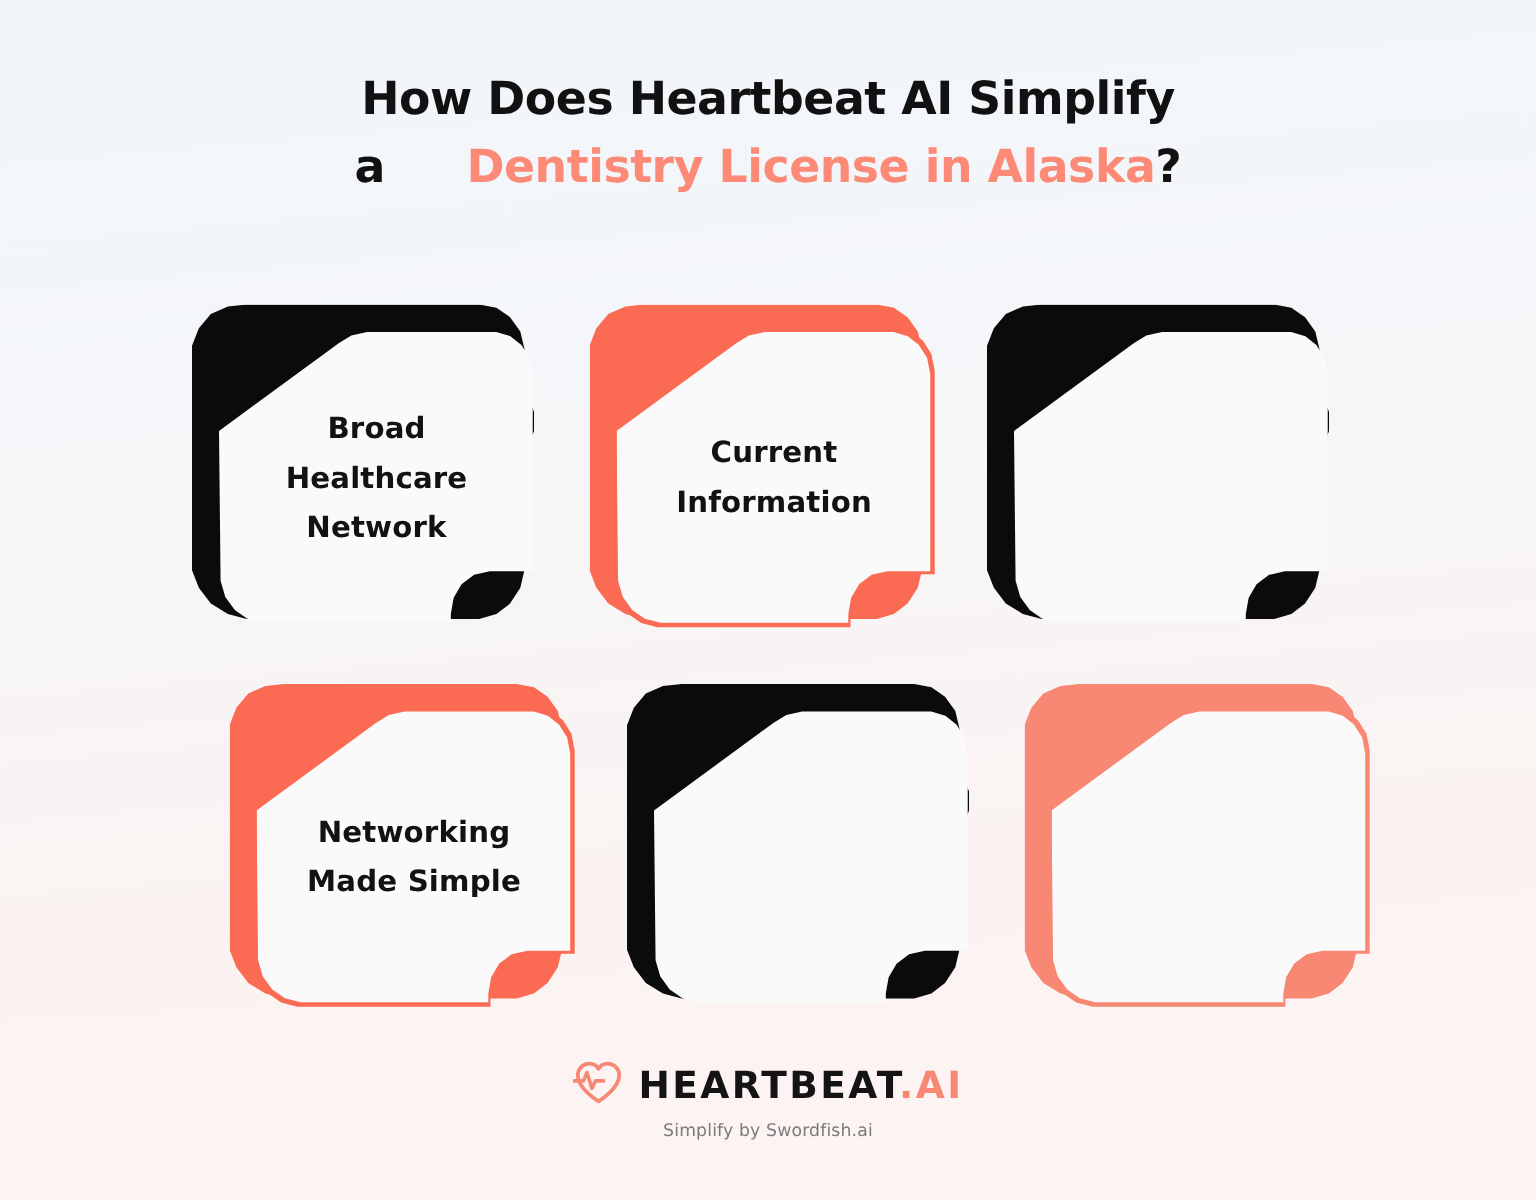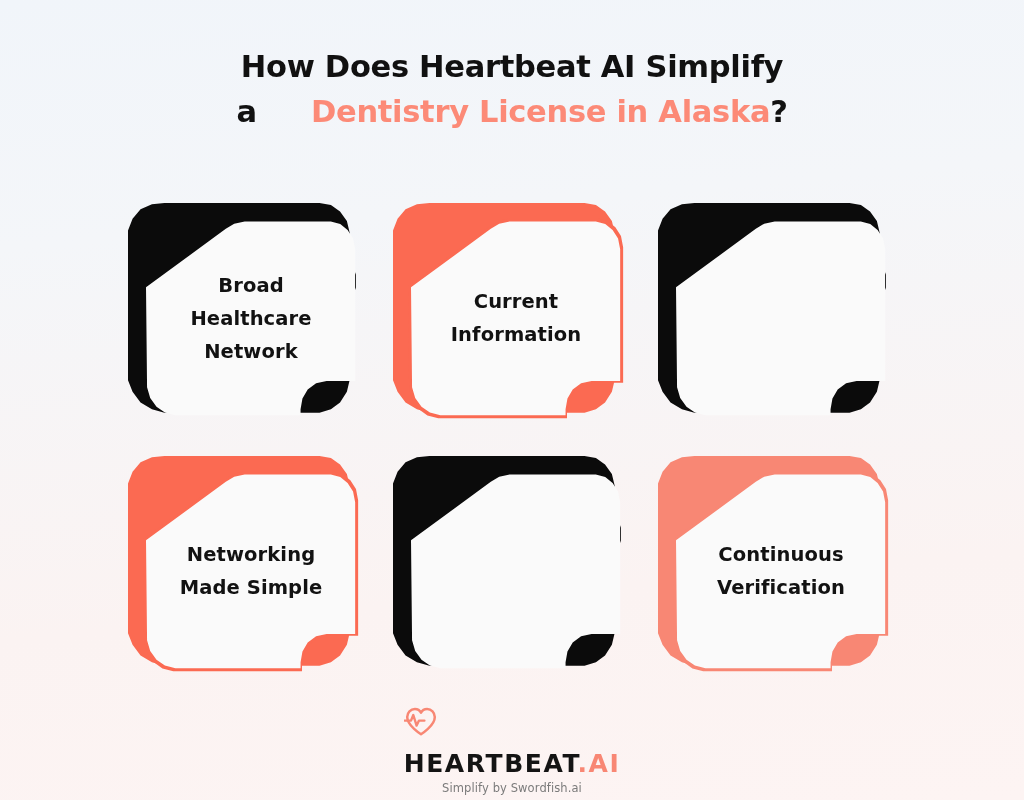--- a/index.html
+++ b/index.html
@@ -50,21 +50,21 @@
   }
   .card-cell {
     position: absolute;
     width: 230px;
     height: 215px;
   }
   .col-0 { left: 0px; }
   .col-1 { left: 265px; }
   .col-2 { left: 530px; }
   .row-0 { top: 0px; }
-  .row-1 { top: 253px; }
+  .row-1 { top: 253px; margin-left: 25px; }
 
   
   .card-back {
     position: absolute;
     left: 0px;
     top: 0px;
     width: 228px;
     height: 211px;
     clip-path: polygon(
       0% 13%,   2.0% 7.5%,  5.5% 3.0%, 10.5% 0.6%, 16% 0%,
@@ -141,23 +141,23 @@
     position: absolute;
     left: 0;
     top: 706px;
     width: 1024px;
     display: flex;
     flex-direction: column;
     align-items: center;
   }
   .logo-row {
     display: flex;
+    align-items: center;
     justify-content: center;
     gap: 10px;
-    flex-direction: column;
   }
   .heart-icon { display: block; }
   .wordmark {
     font-family: "DejaVu Sans", "Liberation Sans", sans-serif;
     font-weight: bold;
     font-size: 25px;
     letter-spacing: 1.6px;
     color: #141414;
     line-height: 1;
   }
@@ -217,22 +217,20 @@
     <div class="card-cell col-1 row-1">
       <div class="card-back black"></div>
       <div class="card-rim none"></div>
       <div class="card-front"></div>
     </div>
 
     <div class="card-cell col-2 row-1">
       <div class="card-back coral-light"></div>
       <div class="card-rim coral-light"></div>
       <div class="card-front"></div>
-      <div class="card-label two-line">Continuous
-Verification</div>
     </div>
 
   </div>
 
   <div class="footer">
     <div class="logo-row">
       <span class="heart-icon">
         <svg width="34" height="31" viewBox="0 0 34 31" fill="none" xmlns="http://www.w3.org/2000/svg">
           <path d="M17 28.2 C17 28.2 3.2 19.8 3.2 11.0 C3.2 6.4 6.7 3.0 10.9 3.0 C13.6 3.0 15.9 4.5 17 6.6 C18.1 4.5 20.4 3.0 23.1 3.0 C27.3 3.0 30.8 6.4 30.8 11.0 C30.8 19.8 17 28.2 17 28.2 Z" stroke="#F88774" stroke-width="2.5" stroke-linejoin="round" fill="none"></path>
           <path d="M0.8 14.6 H7.0 L9.3 9.0 L12.6 19.6 L15.0 14.6 H20.4" stroke="#F88774" stroke-width="2.4" stroke-linecap="round" stroke-linejoin="round" fill="none"></path>

